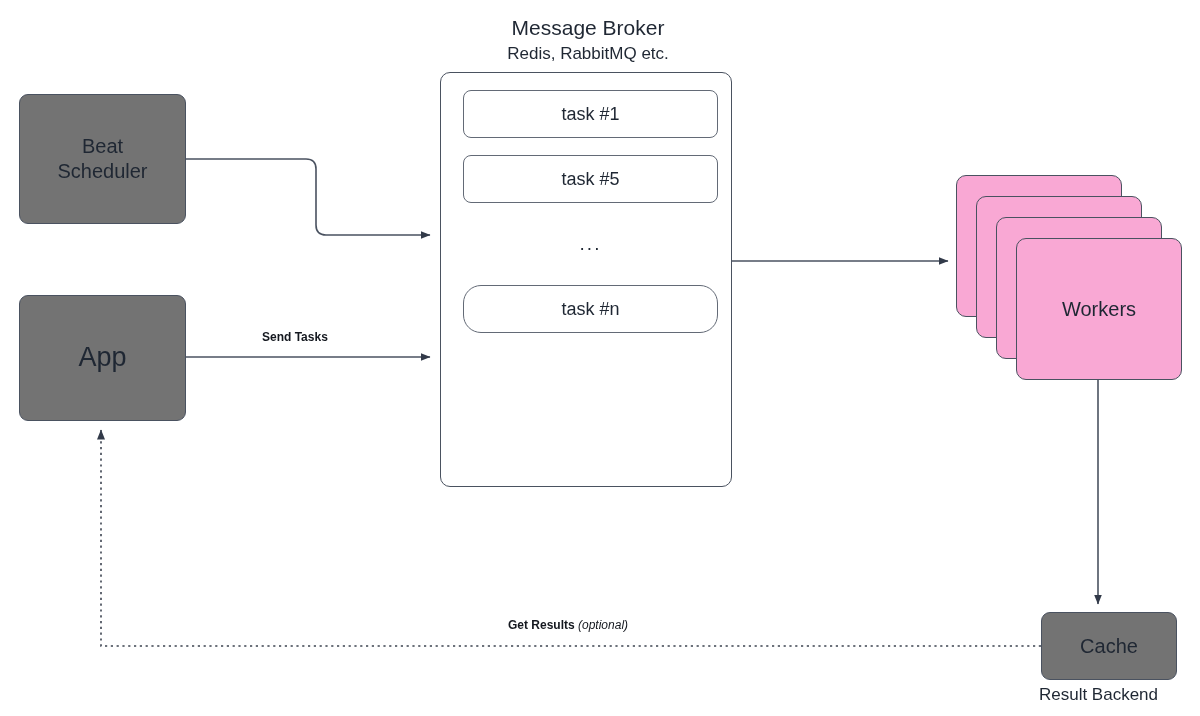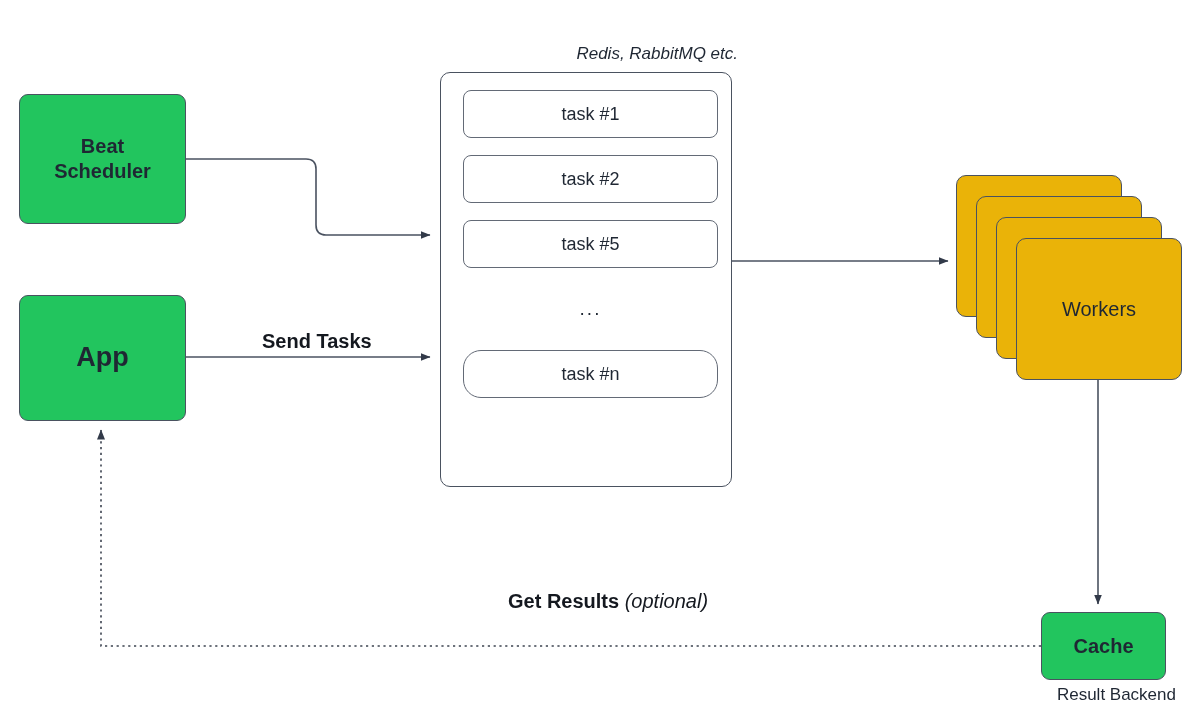--- a/index.html
+++ b/index.html
@@ -15,30 +15,29 @@
   #canvas {
     position: relative;
     width: 1200px;
     height: 716px;
     background: #ffffff;
     overflow: hidden;
   }
   .node {
     position: absolute;
     box-sizing: border-box;
-    background: #22c55e;
+    background: #737373;
     border: 1.3px solid #4a5260;
     border-radius: 9px;
     display: flex;
     align-items: center;
     justify-content: center;
     text-align: center;
     line-height: 1.25;
     color: #1f2733;
-    font-weight: bold;
   }
   .node-label {
     display: block;
     white-space: pre-line;
   }
 
   
   #beat-scheduler {
     left: 19px; top: 94px; width: 167px; height: 130px;
     font-size: 20px;
@@ -52,23 +51,22 @@
   #broker-title {
     position: absolute;
     left: 438px; top: 16px; width: 300px;
     text-align: center;
     font-size: 21px;
     color: #1f2733;
   }
   #broker-subtitle {
     position: absolute;
     left: 438px; top: 44px; width: 300px;
-    text-align: right;
+    text-align: center;
     font-size: 17px;
-    font-style: italic;
     color: #1f2733;
   }
   #broker-box {
     position: absolute;
     left: 440px; top: 72px; width: 292px; height: 415px;
     box-sizing: border-box;
     background: #ffffff;
     border: 1.3px solid #4a5260;
     border-radius: 10px;
     padding-left: 11px;
@@ -104,59 +102,59 @@
     margin-bottom: 17px;
   }
   .task-item.last { margin-bottom: 0; border-radius: 18px; }
 
   
   .worker-card {
     position: absolute;
     box-sizing: border-box;
     width: 166px;
     height: 142px;
-    background: #eab308;
+    background: #f9a8d4;
     border: 1.3px solid #4a5260;
     border-radius: 10px;
   }
   #worker-card-1 { left: 956px; top: 175px; z-index: 1; }
   #worker-card-2 { left: 976px; top: 196px; z-index: 2; }
   #worker-card-3 { left: 996px; top: 217px; z-index: 3; }
   #worker-card-4 {
     left: 1016px; top: 238px; z-index: 4;
     display: flex; align-items: center; justify-content: center;
     font-size: 20px; color: #1f2733;
   }
 
   
   #cache-node {
-    left: 1041px; top: 612px; width: 125px; height: 68px;
+    left: 1041px; top: 612px; width: 136px; height: 68px;
     font-size: 20px;
   }
   #cache-caption {
     position: absolute;
     left: 1021px; top: 685px; width: 155px;
-    text-align: right;
+    text-align: center;
     font-size: 17px;
     color: #1f2733;
   }
 
   
   .edge-label {
     position: absolute;
-    font-size: 20px;
+    font-size: 12px;
     color: #14181f;
     white-space: nowrap;
   }
   #send-tasks-label {
     left: 262px; top: 330px;
     font-weight: bold;
   }
   #get-results-label {
-    left: 508px; top: 590px;
+    left: 508px; top: 618px;
     font-weight: bold;
   }
   #get-results-label .optional {
     font-weight: normal;
     font-style: italic;
   }
 
   
   #edges {
     position: absolute;
@@ -194,29 +192,27 @@
 
   <div class="node" id="beat-scheduler">
     <span class="node-label">Beat
 Scheduler</span>
   </div>
 
   <div class="node" id="app-node">
     <span class="node-label">App</span>
   </div>
 
+  <div id="broker-title">Message Broker</div>
   <div id="broker-subtitle">Redis, RabbitMQ etc.</div>
 
   <div id="broker-box">
     <div class="task-list">
       <div class="task-item">
         <span>task #1</span>
-      </div>
-      <div class="task-item">
-        <span>task #2</span>
       </div>
       <div class="task-item">
         <span>task #5</span>
       </div>
       <div class="task-ellipsis">...</div>
       <div class="task-item last">
         <span>task #n</span>
       </div>
     </div>
   </div>

